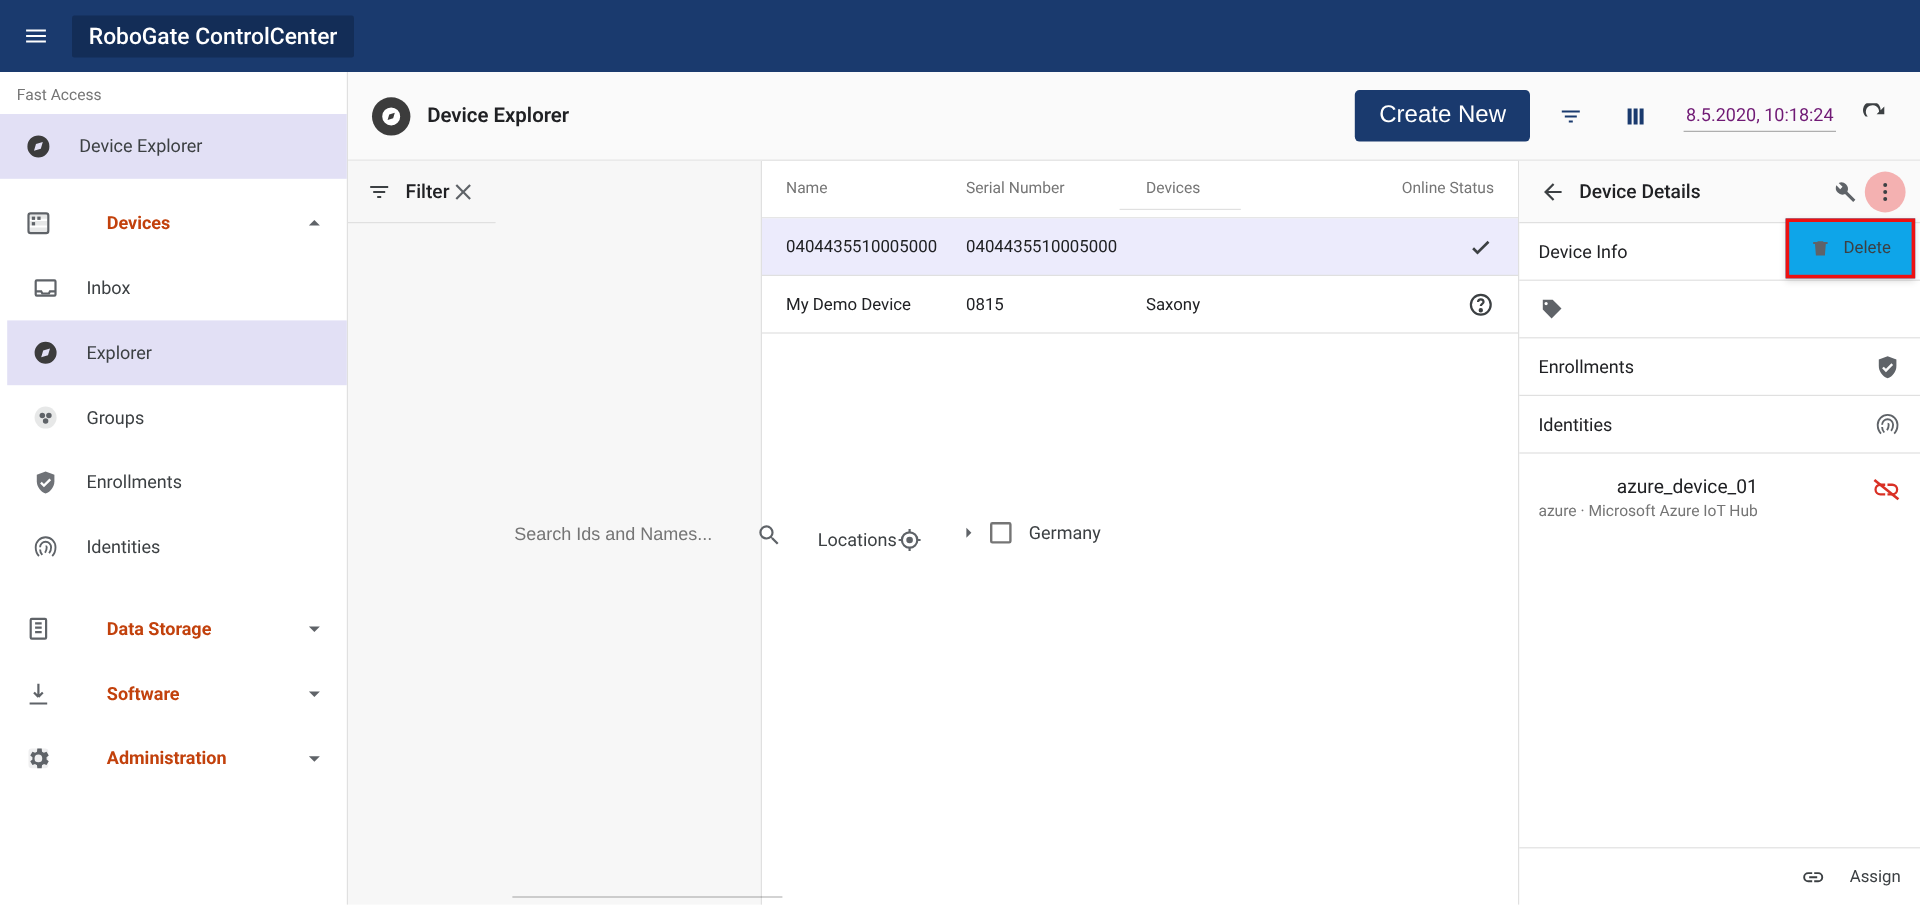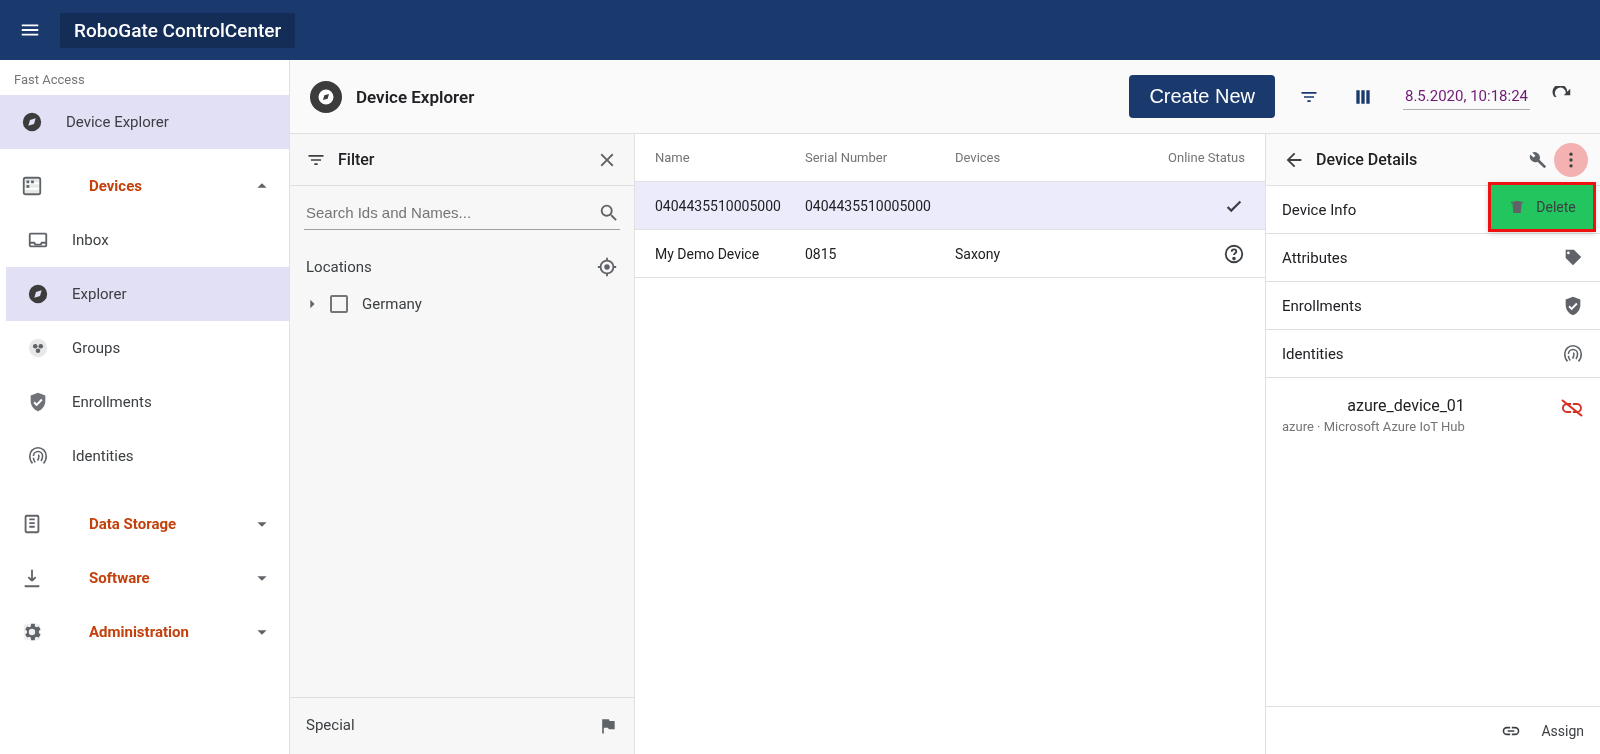--- a/index.html
+++ b/index.html
@@ -184,21 +184,20 @@
     display: flex;
     min-height: 0;
   }
 
   
   .filter-col {
     width: 345px;
     border-right: 1px solid var(--gray-border);
     background: #f7f7f7;
     display: flex;
-    flex-direction: column;
   }
   .filter-header {
     height: 52px;
     display: flex;
     align-items: center;
     padding: 0 16px;
     border-bottom: 1px solid var(--gray-border);
   }
   .filter-header .label { font-size: 16px; font-weight: 500; margin-left: 12px; flex:1;}
   .filter-header .close { cursor:pointer; color: var(--icon-gray); }
@@ -300,21 +299,21 @@
   }
   .detail-row .lbl { flex:1; }
   .detail-row .ricon { color:#5f6368; }
 
   .delete-box {
     position: absolute;
     top: 48px;
     right: 4px;
     width: 108px;
     height: 50px;
-    background:#22c55e;
+    background:#0ea5e9;
     border: 3px solid #e11;
     display:flex; align-items:center; justify-content:center;
     gap:10px;
     font-size:14px;
     color:#3c4043;
     box-shadow: 0 2px 6px rgba(0,0,0,0.15);
     z-index: 5;
   }
 
   .identity-block {
@@ -607,21 +606,20 @@
                 <circle cx="12" cy="12" r="2"></circle>
                 <circle cx="12" cy="19" r="2"></circle>
               </svg>
           </span>
         </div>
 
         <div class="detail-row">
           <span class="lbl">Device Info</span>
         </div>
         <div class="detail-row">
-          <span class="lbl">Attributes</span>
           <span class="ricon">
             <svg width="22" height="22" viewBox="0 0 24 24" fill="currentColor">
                 <path d="M21 11l-8-8H4v9l8 8 9-9zM7 8a1.5 1.5 0 110-3 1.5 1.5 0 010 3z"></path>
               </svg>
           </span>
         </div>
         <div class="detail-row">
           <span class="lbl">Enrollments</span>
           <span class="ricon">
             <svg width="22" height="22" viewBox="0 0 24 24" fill="currentColor">

